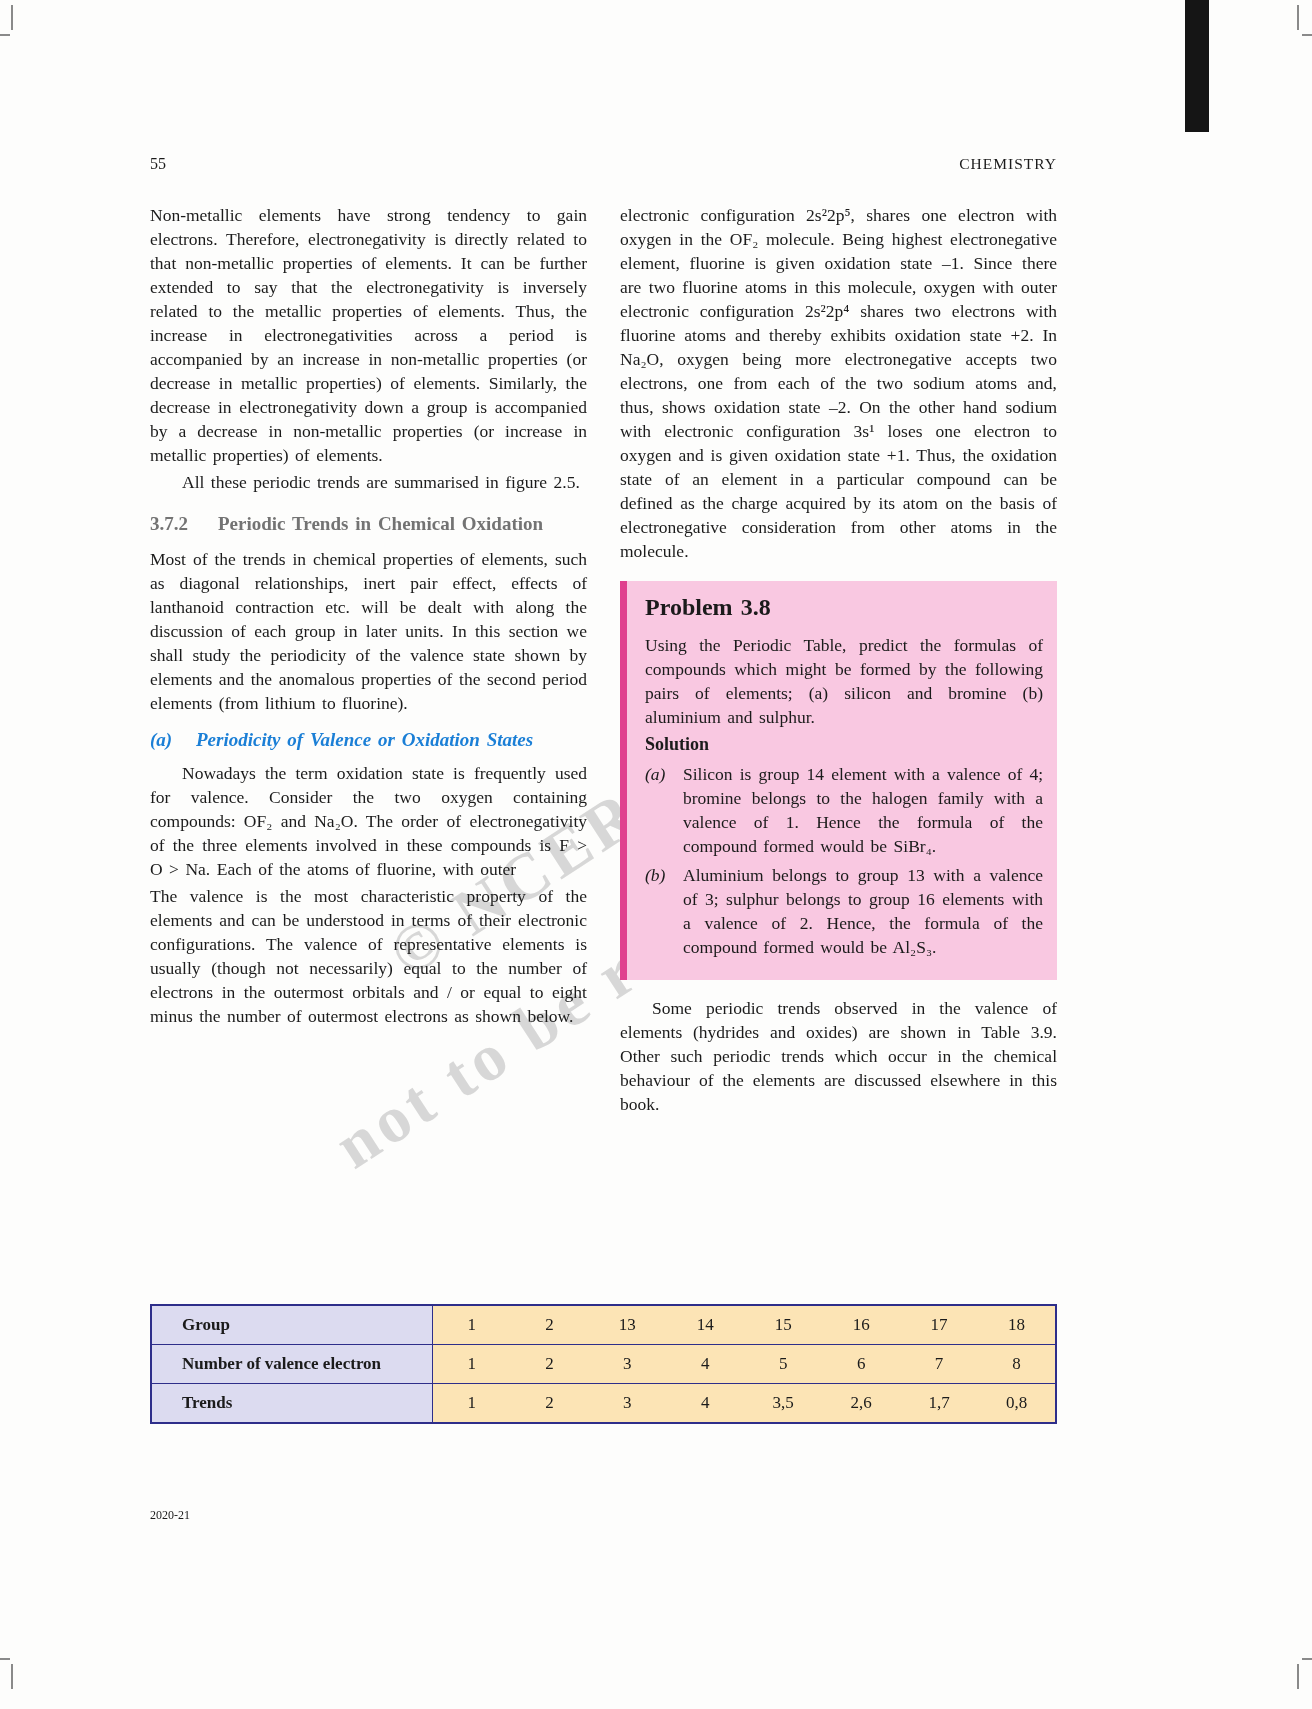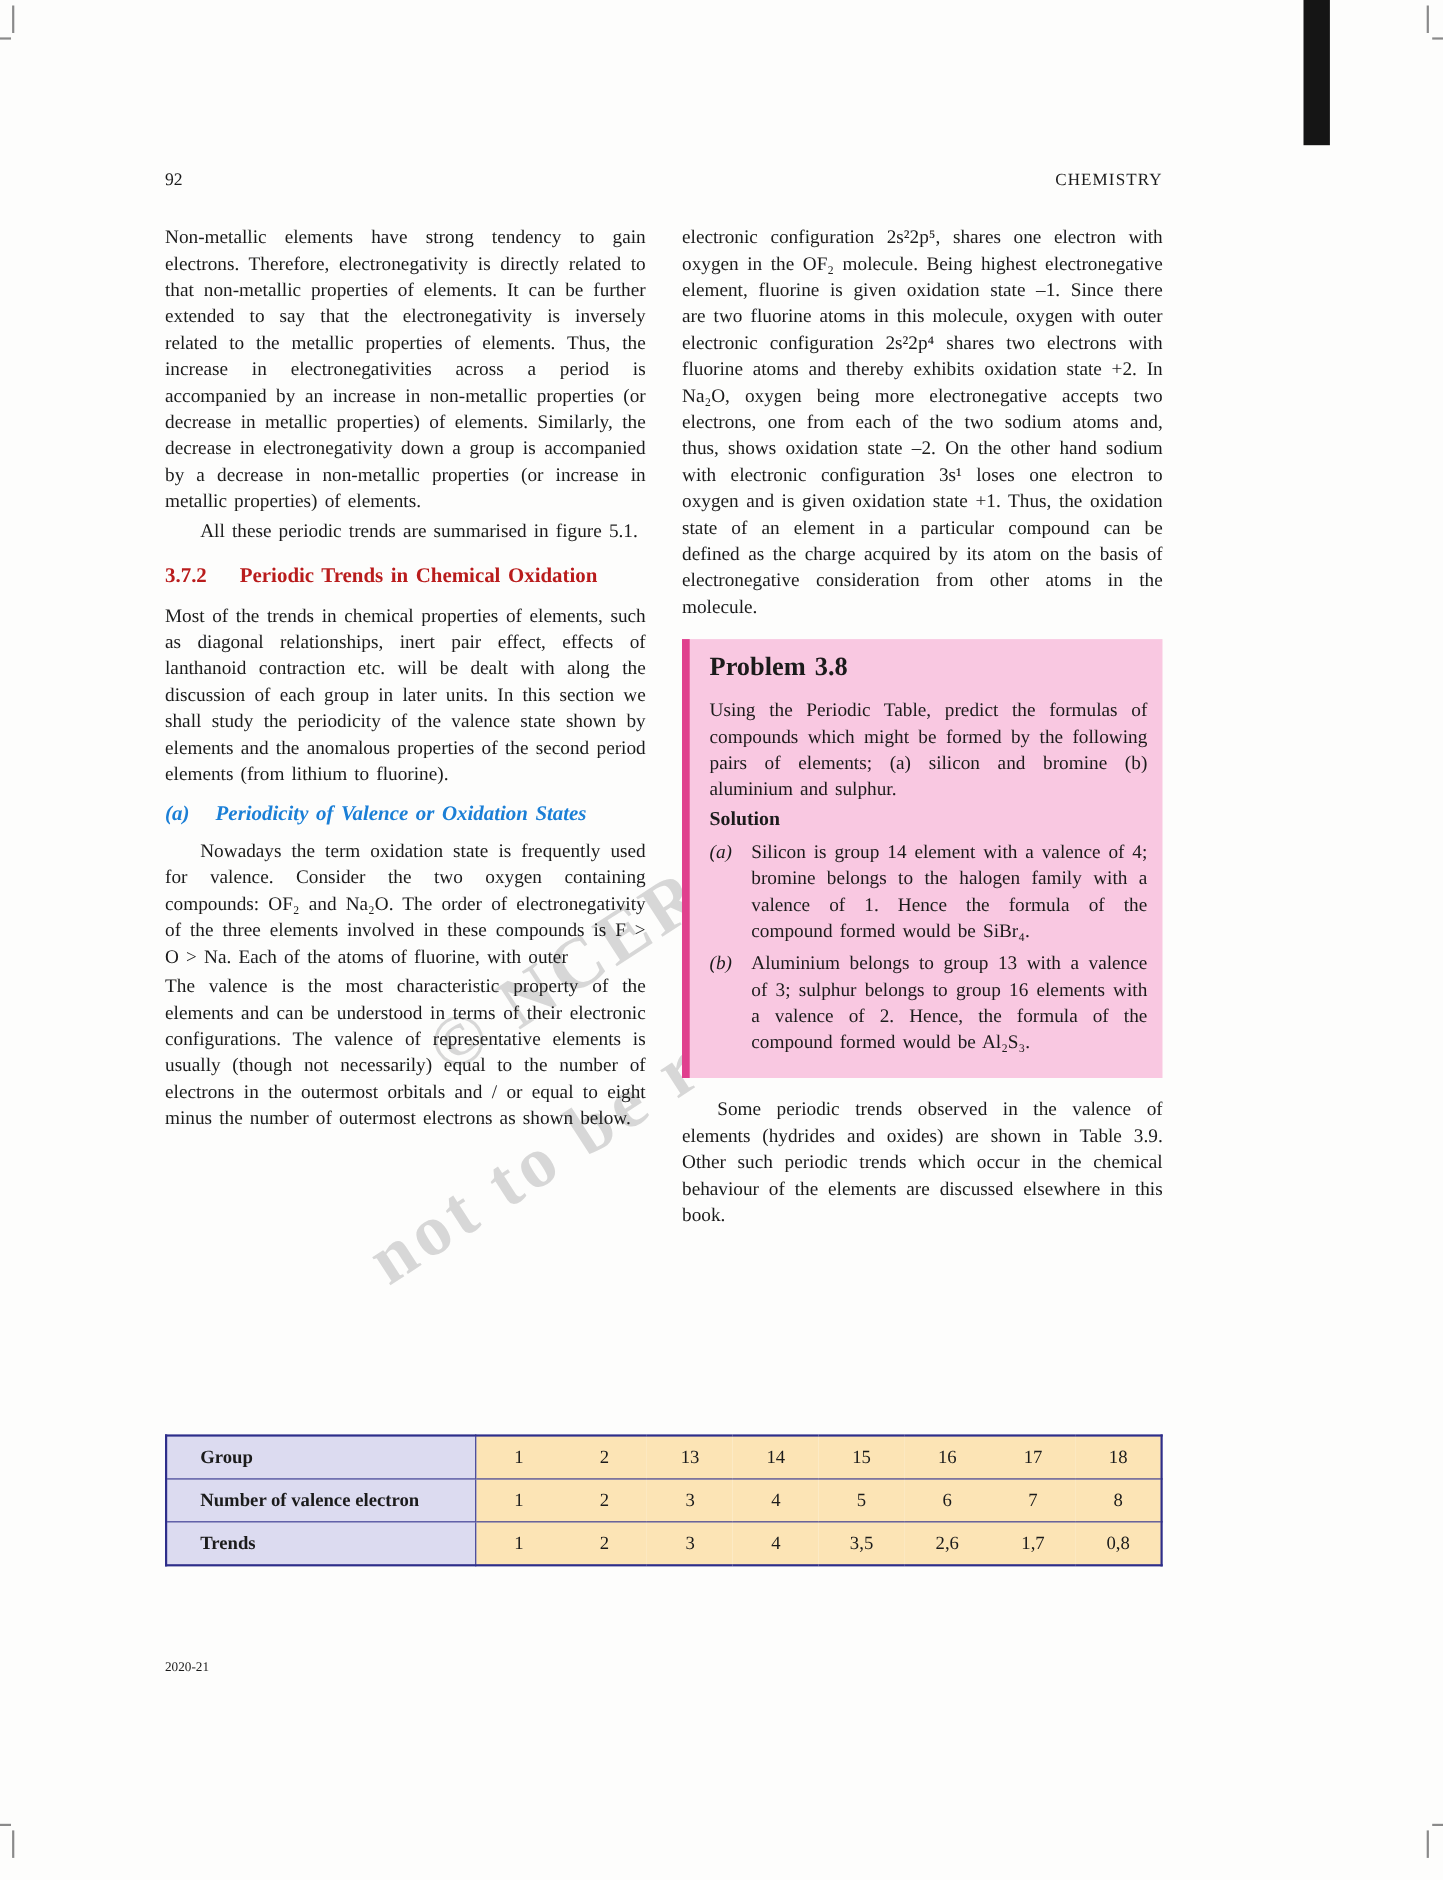--- a/index.html
+++ b/index.html
@@ -39,21 +39,21 @@
   .page-num { font-size: 16px; }
   .running-head { font-size: 15.5px; letter-spacing: 1px; }
 
   .columns { display: flex; gap: 33px; height: 1083px; overflow: hidden; }
   .col { width: 437px; font-size: 17.5px; line-height: 24px; word-spacing: 0.12em; }
 
   .para { margin: 0 0 3px 0; text-align: justify; }
   .indent { text-indent: 32px; }
 
   .heading-blue {
-    display: flex; color: #b91c1c; font-weight: bold;
+    display: flex; color: #737373; font-weight: bold;
     font-size: 19px; line-height: 27px; margin: 16px 0 10px 0;
   }
   .heading-blue .h-num { flex: none; width: 68px; }
   .heading-blue .h-title { flex: 1; text-align: justify; }
 
   .subheading-blue {
     display: flex; color: #1b7fd6; font-weight: bold; font-style: italic;
     font-size: 19px; line-height: 26px; margin: 12px 0 8px 0;
   }
   .subheading-blue .h-num { flex: none; width: 46px; }
@@ -103,29 +103,29 @@
   <div class="edge-tab"></div>
 
   <div class="watermark">
     <div class="wl1">© NCERT</div>
     <div class="wl2">not to be republished</div>
   </div>
 
   <div class="content">
 
     <header class="page-header">
-      <span class="page-num">92</span>
+      <span class="page-num">55</span>
       <span class="running-head">CHEMISTRY</span>
     </header>
 
     <main class="columns">
 
       <section class="col col-left">
         <p class="para">Non-metallic elements have strong tendency to gain electrons. Therefore, electronegativity is directly related to that non-metallic properties of elements. It can be further extended to say that the electronegativity is inversely related to the metallic properties of elements. Thus, the increase in electronegativities across a period is accompanied by an increase in non-metallic properties (or decrease in metallic properties) of elements. Similarly, the decrease in electronegativity down a group is accompanied by a decrease in non-metallic properties (or increase in metallic properties) of elements.</p>
-        <p class="para indent">All these periodic trends are summarised in figure 5.1.</p>
+        <p class="para indent">All these periodic trends are summarised in figure 2.5.</p>
 
         <h3 class="heading-blue">
           <span class="h-num">3.7.2</span>
           <span class="h-title">Periodic Trends in Chemical Oxidation</span>
         </h3>
 
         <p class="para">Most of the trends in chemical properties of elements, such as diagonal relationships, inert pair effect, effects of lanthanoid contraction etc. will be dealt with along the discussion of each group in later units. In this section we shall study the periodicity of the valence state shown by elements and the anomalous properties of the second period elements (from lithium to fluorine).</p>
 
         <h4 class="subheading-blue">
           <span class="h-num">(a)</span>

